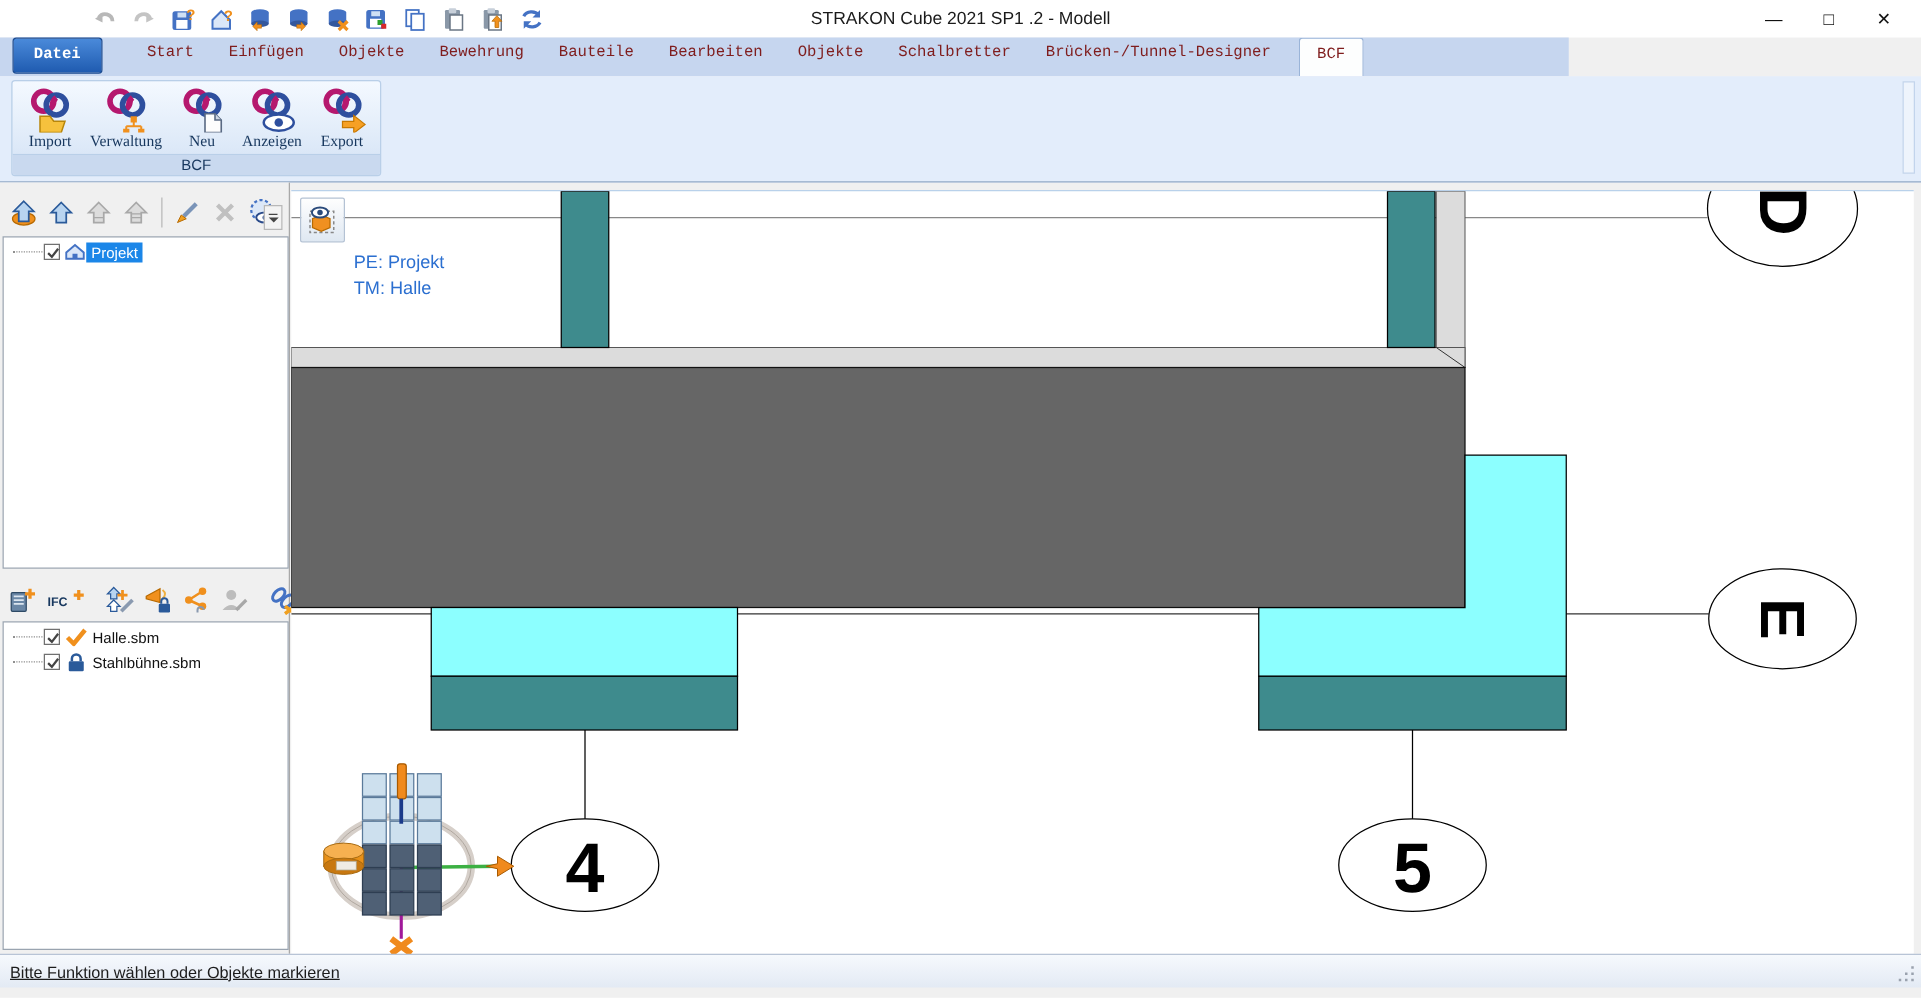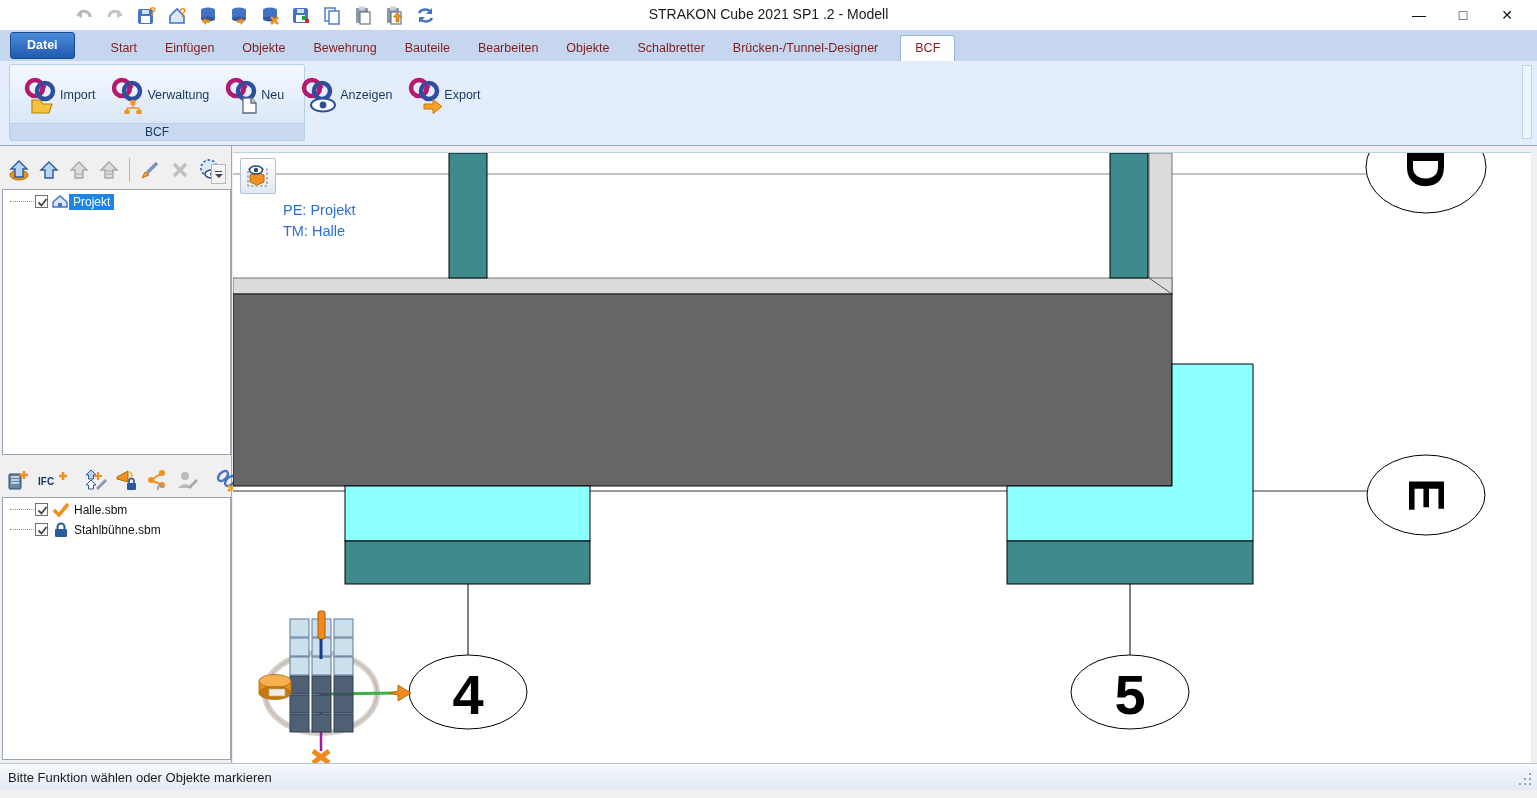--- a/index.html
+++ b/index.html
@@ -10,38 +10,38 @@
   .titlebar { position:absolute; left:0; top:0; width:1537px; height:30px; background:#ffffff; }
   .qat { position:absolute; left:72px; top:3px; display:flex; gap:7px; align-items:center; }
   .qat .tbtn { width:24px; height:24px; display:flex; align-items:center; justify-content:center; }
   .title-text { position:absolute; left:0; top:0; width:100%; text-align:center; line-height:28px;
     font-size:14px; color:#1a1a1a; pointer-events:none; }
   .wincontrols { position:absolute; right:8px; top:0; height:30px; display:flex; }
   .wincontrols span { width:44px; height:30px; display:flex; align-items:center; justify-content:center;
     font-size:14px; color:#111; }
 
   
-  .tabrow { position:absolute; left:0; top:30px; width:1537px; height:31px; background:#c6d6ef;
-    display:flex; align-items:flex-end; padding-left:10px; }
+  .tabrow { position:absolute; left:0; top:30px; width:1255px; height:31px; background:#c6d6ef;
+    display:flex; padding-left:10px;font-family:Liberation Mono, monospace; }
   .tab { font-size:12.5px; color:#7f1d1d; padding:5px 14px 6px 14px; margin-bottom:0; cursor:default; }
   .tab-file { background:linear-gradient(#4a8ada,#1f5bb0); color:#fff; border-radius:3px;
     padding:5px 16px 6px 16px; margin:0 22px 2px 0; border:1px solid #1a4a90; font-weight:bold; }
   .tab-active { background:#fdfefe; border:1px solid #9ab4d8; border-bottom:none;
     border-radius:3px 3px 0 0; margin-left:8px; }
 
   
   .ribbon { position:absolute; left:0; top:61px; width:1537px; height:85px; background:#e3edfb;
     border-bottom:1px solid #93a9c6; }
   .ribbon-right-strip { position:absolute; right:5px; top:4px; width:10px; height:74px;
     background:#eef4fc; border:1px solid #c2d4ec; }
   .rgroup { position:absolute; left:9px; top:3px; width:296px; height:77px;
     background:linear-gradient(#f4f9ff,#dde9f8 70%,#d2e0f4); border:1px solid #b9cfe8; border-radius:3px; }
   .rgroup-buttons { display:flex; height:58px; padding:2px 4px 0 4px; }
-  .rbtn { display:flex; flex-direction:row; align-items:center; justify-content:flex-start;
-    padding:2px 6px; cursor:default; }
+  .rbtn { display:flex; flex-direction:column; align-items:center; justify-content:flex-start;
+    padding:2px 6px; cursor:default;font-family:Liberation Serif, serif; }
   .rbtn .rlabel { font-size:12.5px; color:#17375e; margin-top:0px; white-space:nowrap; }
   .rgroup-footer { position:absolute; left:0; bottom:0; width:100%; height:17px; text-align:center;
     font-size:12px; color:#17375e; background:#c9d9ef; border-top:1px solid #b9cfe8;
     border-radius:0 0 3px 3px; line-height:16px; }
 
   
   .leftcol { position:absolute; left:0; top:146px; width:232px; height:617px; background:#f0f0f0;
     border-right:1px solid #a8a8a8; }
   .ptoolbar { position:absolute; left:0; width:232px; height:36px; display:flex; align-items:center;
     gap:4px; padding-left:6px; }
@@ -65,21 +65,21 @@
   .viewport { position:absolute; left:233px; top:152px; width:1298px; height:611px; background:#fff;
     border-top:1px solid #b9d1ea; }
   .vp-btn { position:absolute; left:7px; top:5px; width:36px; height:36px;
     background:linear-gradient(#fefefe,#dfe8f2); border:1px solid #b4c2d4; border-radius:2px;
     display:flex; align-items:center; justify-content:center; }
   .vp-overlay-text { position:absolute; left:9px; top:47px; font-size:14.5px; color:#2b6fd0; line-height:21px;margin-left:41px; }
 
   
   .statusbar { position:absolute; left:0; top:763px; width:1537px; height:27px;
     background:linear-gradient(#f6f9fd,#e3eaf4); border-top:1px solid #b8c4d6;
-    display:flex; align-items:center; font-size:13px; color:#1c1c1c; }
+    display:flex; align-items:center; font-size:13px; color:#1c1c1c;text-decoration:underline; }
   .sb-msg { margin-left:8px; }
   .sb-right { position:absolute; right:26px; top:0; height:34px; display:flex; align-items:center; gap:13px; }
   .sb-count { width:52px; height:21px; background:#eeeeee; border:1px solid #a8b0bc; color:#8a8a8a;
     text-align:center; line-height:19px; font-size:13px; }
   .sb-item { cursor:default; }
   .sb-item.disabled { color:#9aa0a8; }
   .sb-item.active { background:#bcdcf8; border:1px solid #4a90d9; padding:2px 5px; }
   .grip { position:absolute; right:6px; bottom:5px; width:14px; height:14px; }
   .grip i { position:absolute; width:2px; height:2px; background:#9aa2ae; }
 </style>

